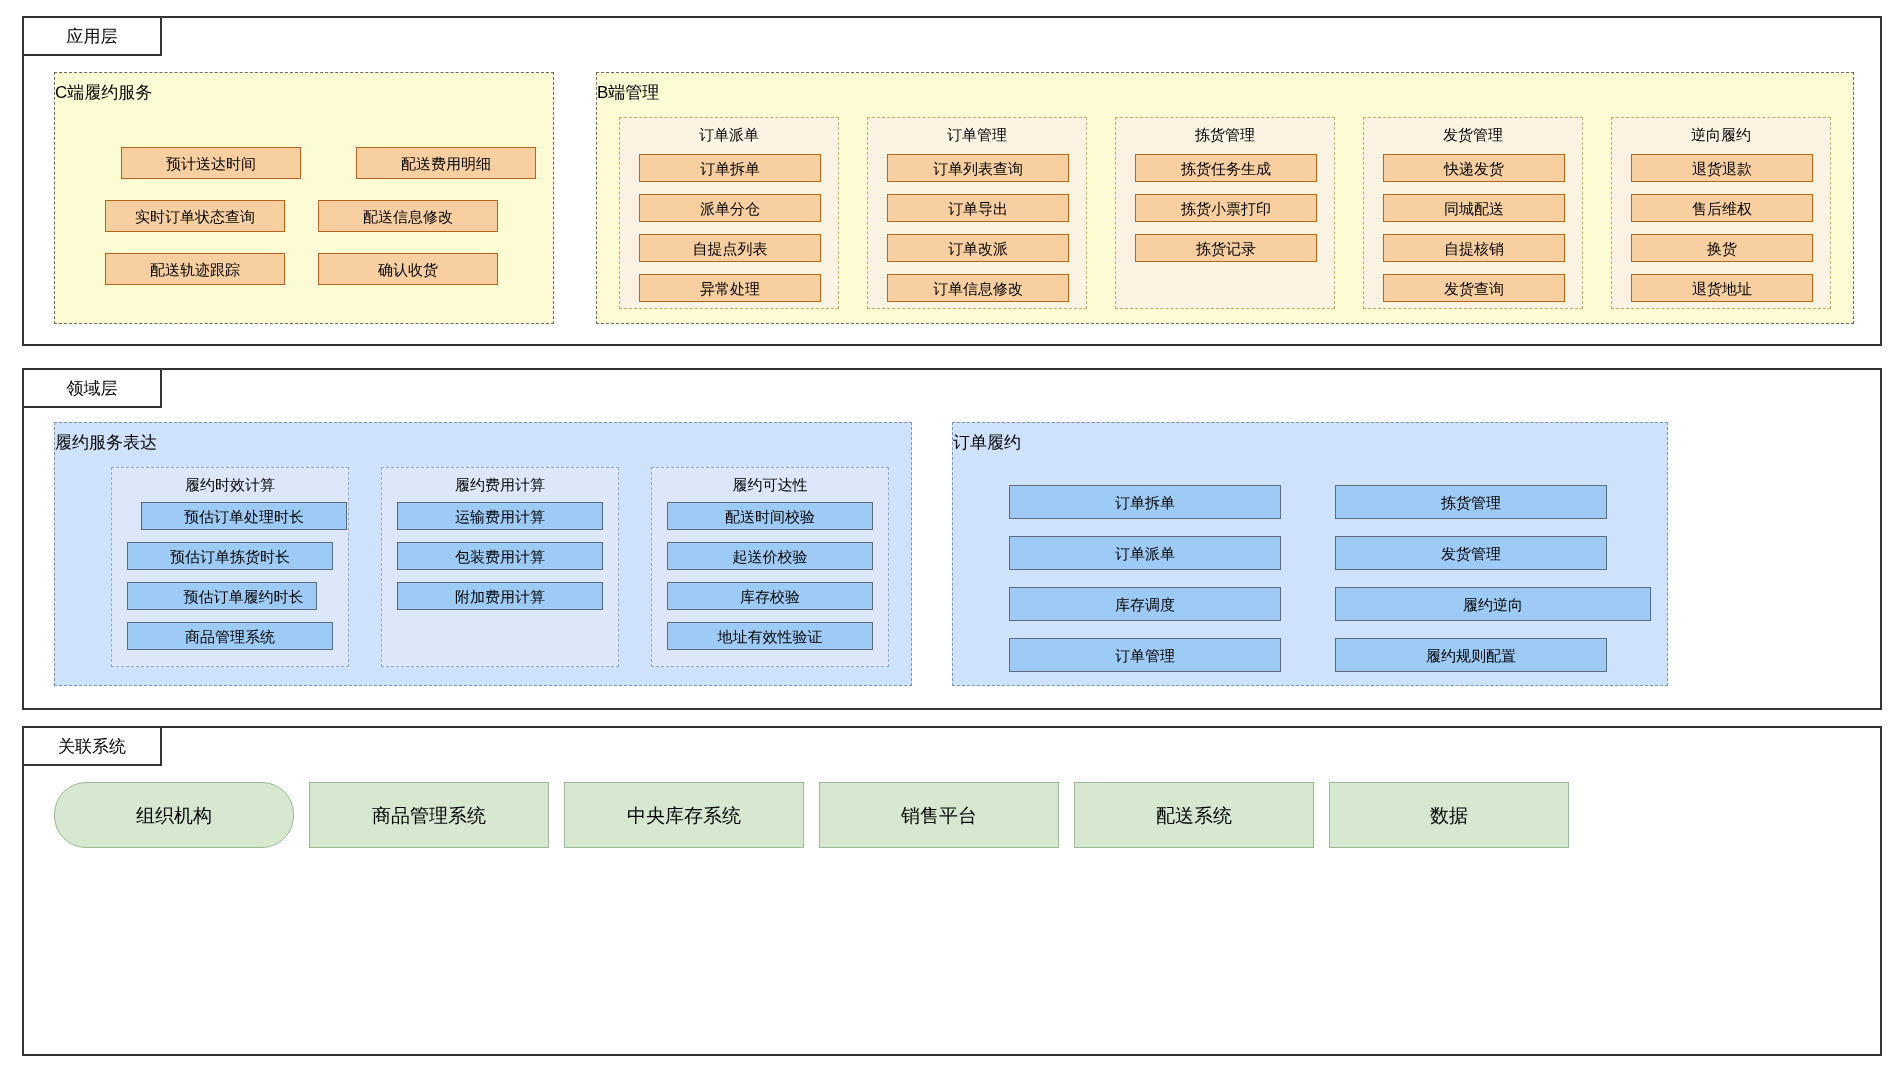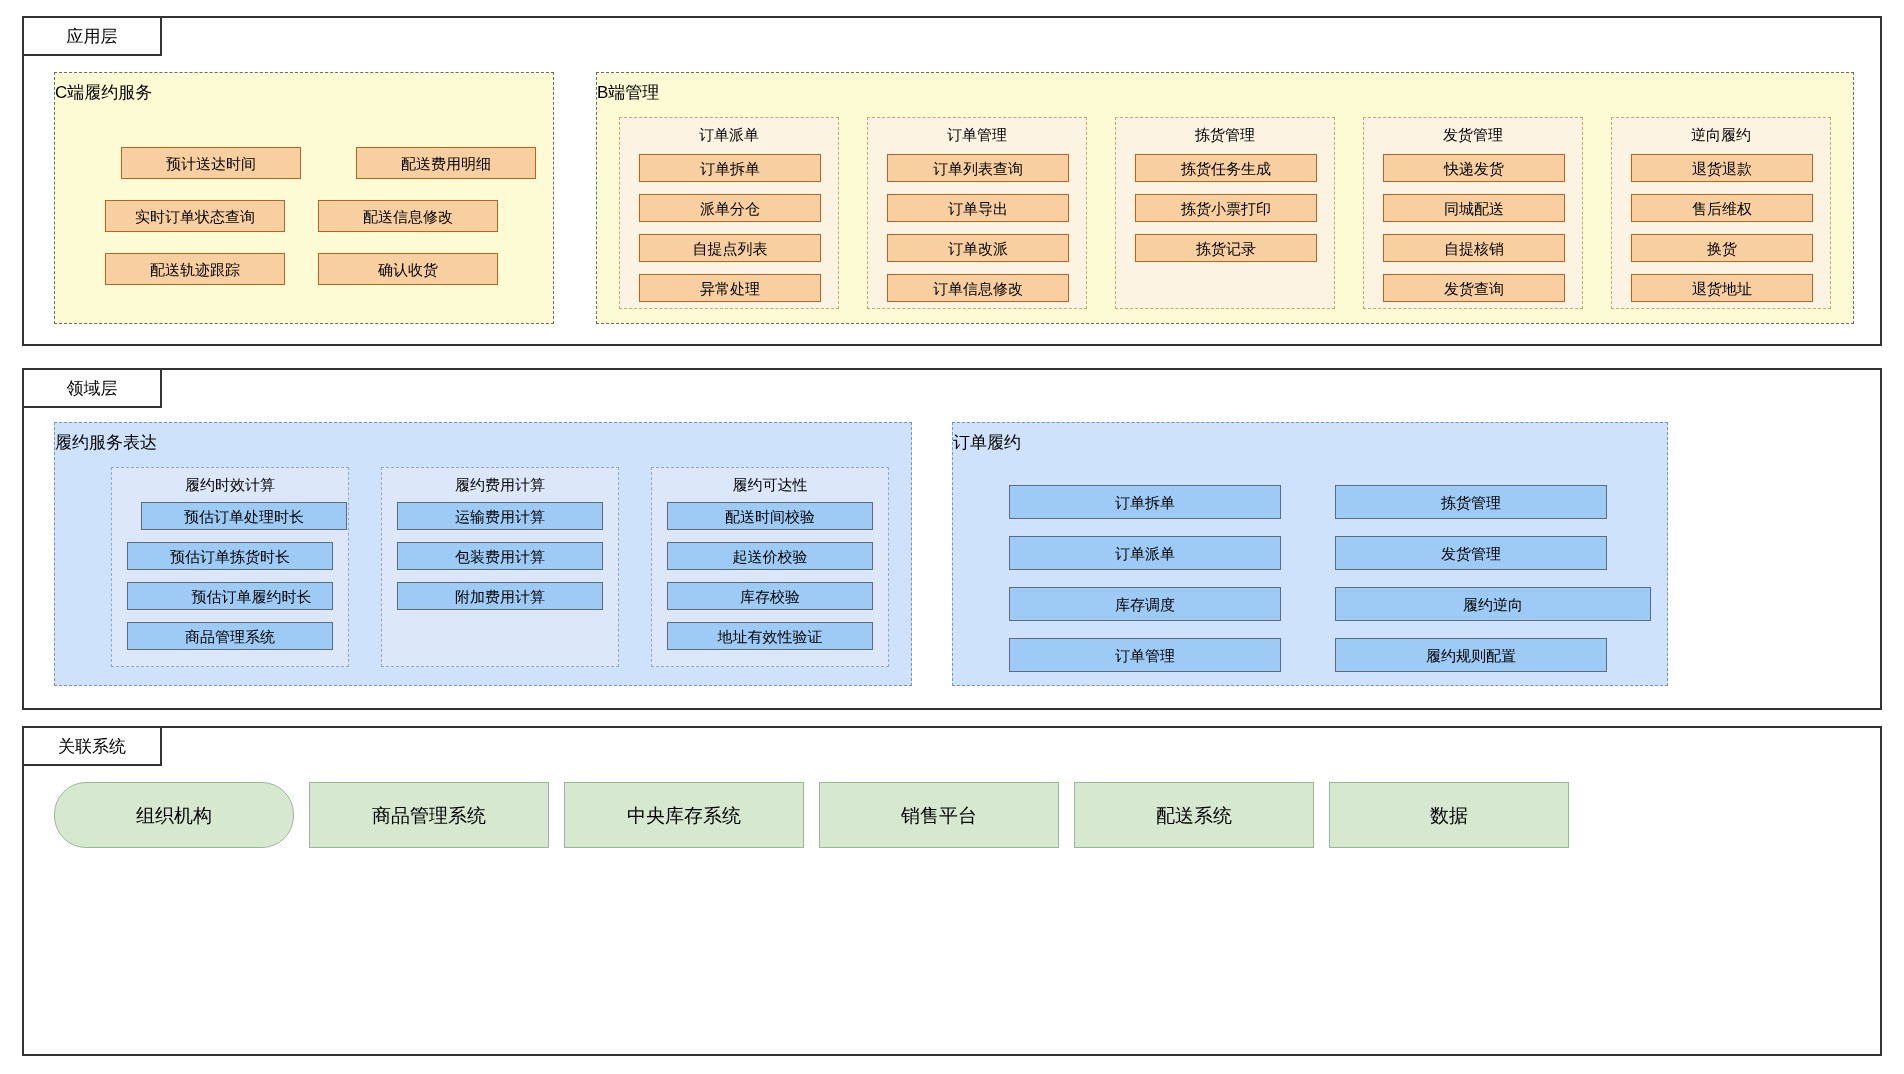--- a/index.html
+++ b/index.html
@@ -195,21 +195,21 @@
       <span>领域层</span>
     </div>
 
     <div class="group g-blue" style="left:30px; top:52px; width:858px; height:264px;">
       <div class="group-title">履约服务表达</div>
 
       <div class="group g-lightblue" style="left:56px; top:44px; width:238px; height:200px;">
         <div class="subgroup-title">履约时效计算</div>
         <div class="box-blue" style="left:29px; top:34px; width:206px; height:28px;">预估订单处理时长</div>
         <div class="box-blue" style="left:15px; top:74px; width:206px; height:28px;">预估订单拣货时长</div>
-        <div class="box-blue" style="left:15px; top:114px; width:206px; height:28px;padding-left:43px;">预估订单履约时长</div>
+        <div class="box-blue" style="left:15px; top:114px; width:190px; height:28px;padding-left:43px;">预估订单履约时长</div>
         <div class="box-blue" style="left:15px; top:154px; width:206px; height:28px;">商品管理系统</div>
       </div>
 
       <div class="group g-lightblue" style="left:326px; top:44px; width:238px; height:200px;">
         <div class="subgroup-title">履约费用计算</div>
         <div class="box-blue" style="left:15px; top:34px; width:206px; height:28px;">运输费用计算</div>
         <div class="box-blue" style="left:15px; top:74px; width:206px; height:28px;">包装费用计算</div>
         <div class="box-blue" style="left:15px; top:114px; width:206px; height:28px;">附加费用计算</div>
       </div>
 

